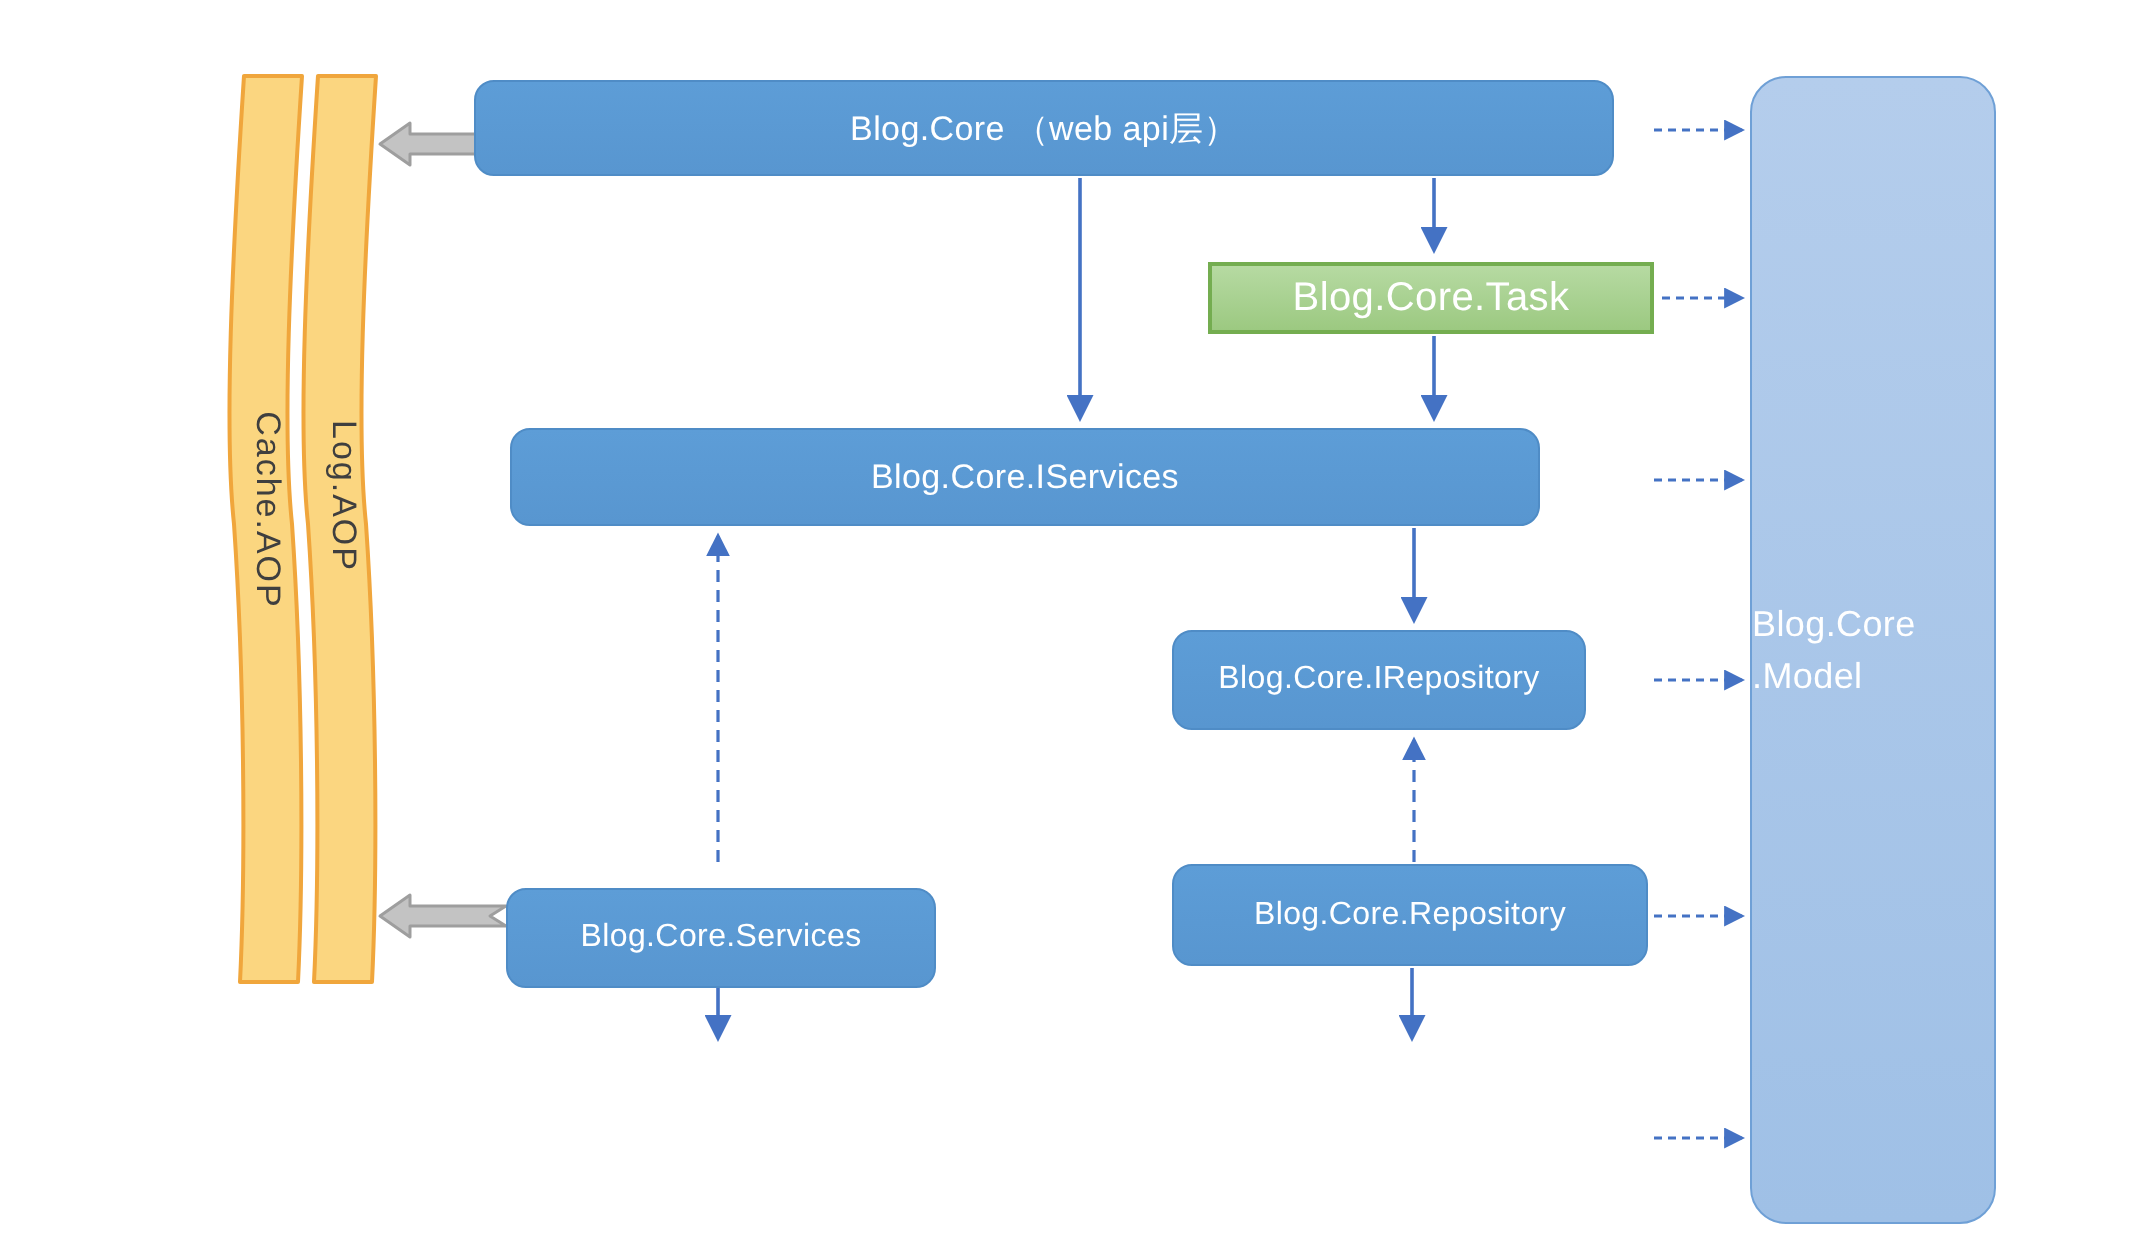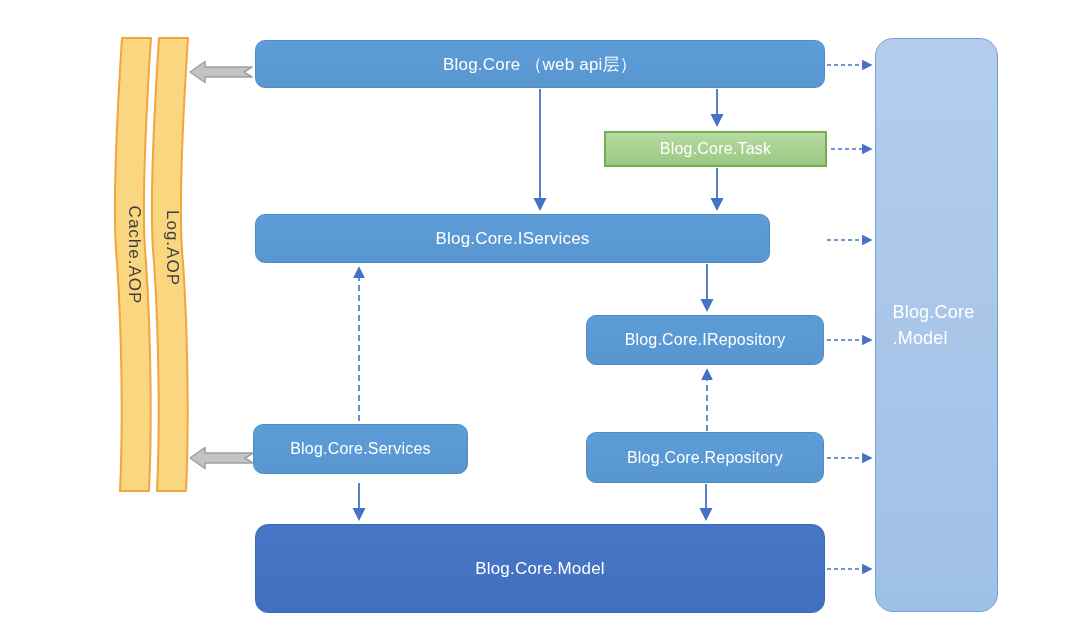--- a/index.html
+++ b/index.html
@@ -10,40 +10,40 @@
   .layer{position:absolute;left:0;top:0;width:1070px;height:630px;}
   .node{
     position:absolute;display:flex;align-items:center;justify-content:center;
     color:#ffffff;text-align:center;box-sizing:border-box;
     font-size:17px;letter-spacing:.2px;
   }
   .blue{
     background:linear-gradient(180deg,#5d9dd7 0%,#5896d0 100%);
     border:1px solid #4f8cc6;border-radius:10px;
   }
-  .node-webapi  {left:255px;top:40px; width:570px;height:48px;justify-content:center;}
+  .node-webapi  {left:237px;top:40px; width:570px;height:48px;justify-content:center;}
   .node-task{
-    left:604px;top:131px;width:223px;height:36px;font-size:16px;
+    left:604px;top:131px;width:223px;height:36px;font-size:20px;
     background:linear-gradient(180deg,#b6daa2 0%,#9cc981 100%);
     border:2px solid #74ad50;border-radius:0;
   }
   .node-iservices  {left:255px;top:214px;width:515px;height:49px;}
-  .node-irepository{left:586px;top:315px;width:238px;height:50px;font-size:16px;}
-  .node-services   {left:253px;top:424px;width:215px;height:50px;font-size:16px;}
+  .node-irepository{left:586px;top:315px;width:207px;height:50px;font-size:16px;}
+  .node-services   {left:253px;top:444px;width:215px;height:50px;font-size:16px;}
   .node-repository {left:586px;top:432px;width:238px;height:51px;font-size:16px;justify-content:center;}
   .node-model{
     left:255px;top:524px;width:570px;height:89px;
     background:linear-gradient(180deg,#4876c7 0%,#4170c0 100%);
     border:1px solid #3a66b4;border-radius:13px;
   }
   .node-common{
     left:875px;top:38px;width:123px;height:574px;
     background:linear-gradient(180deg,#b4cdec 0%,#9fc0e6 100%);
     border:1.5px solid #6fa0d6;border-radius:18px;
-    flex-direction:column;align-items:center;justify-content:center;
+    flex-direction:column;align-items:flex-start;justify-content:center;
     font-size:18px;line-height:26px;
   }
   .node-common .lbl{display:block;width:88px;text-align:left;}
   .legend{
     position:absolute;left:38px;top:546px;color:#6b9c4a;
     font-size:15px;line-height:22px;white-space:nowrap;
   }
 </style>
 </head>
 <body>
@@ -100,23 +100,20 @@
   </div>
 
   <div class="node blue node-services">
     <span>Blog.Core.Services</span>
   </div>
 
   <div class="node blue node-repository">
     <span>Blog.Core.Repository</span>
   </div>
 
-  <div class="node node-model">
-    <span>Blog.Core.Model</span>
-  </div>
 
   <div class="node node-common">
     <span class="lbl">Blog.Core</span>
     <span class="lbl">.Model</span>
   </div>
 
   <div class="legend">
   </div>
 
 </div>

